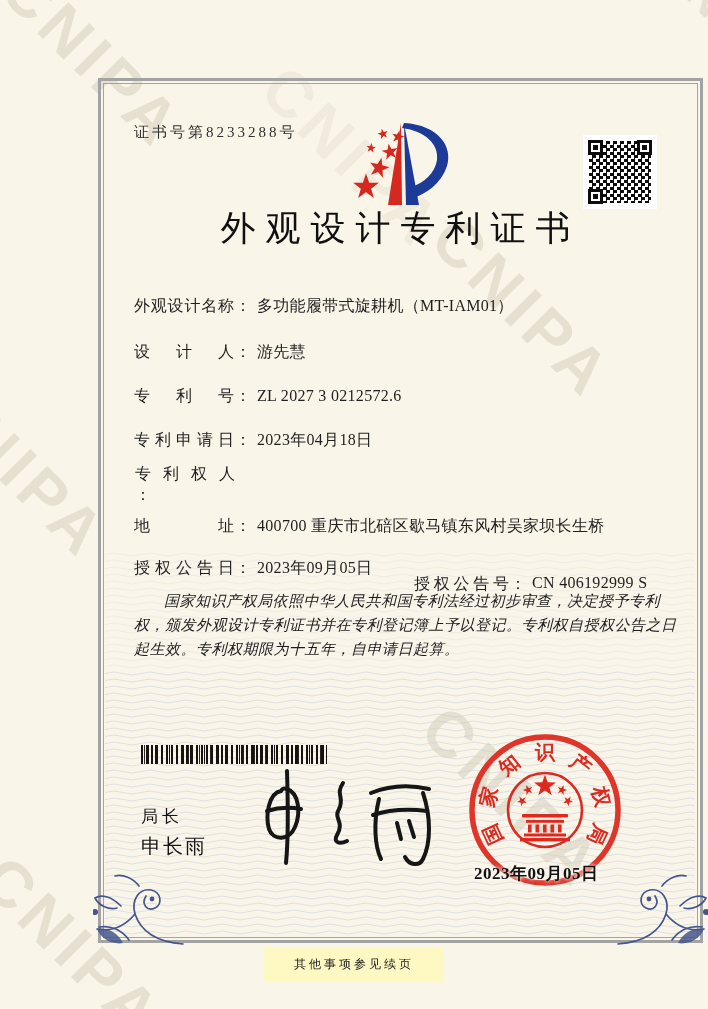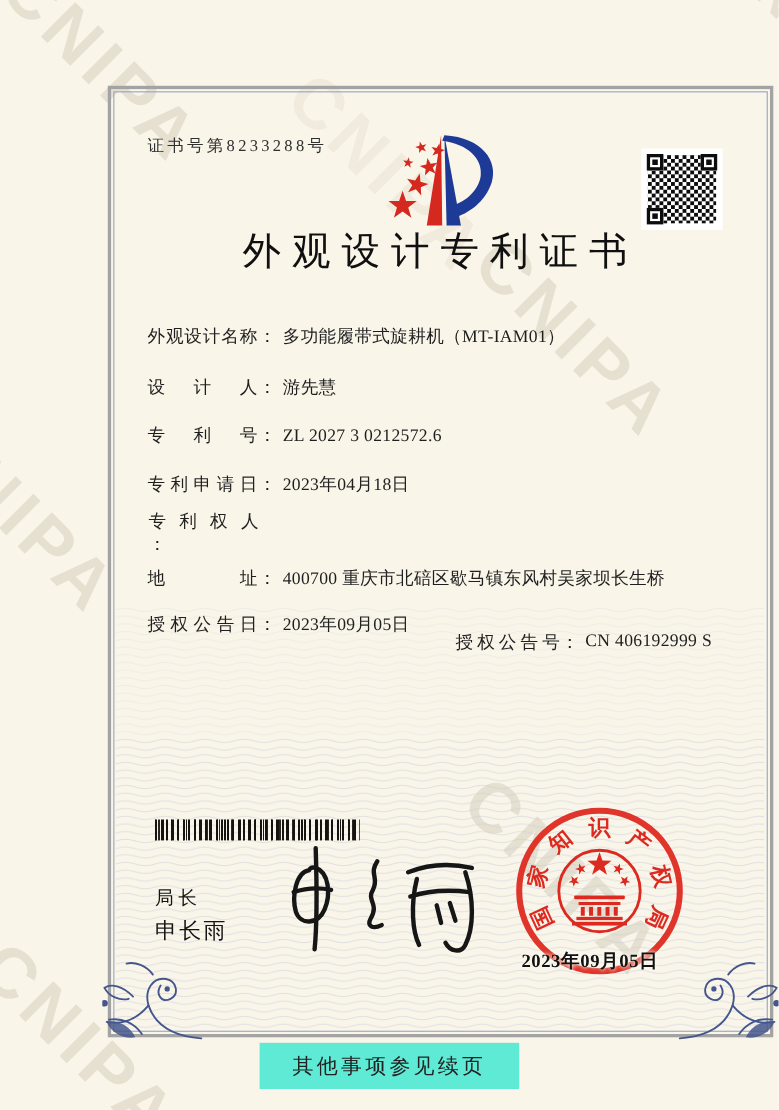--- a/index.html
+++ b/index.html
@@ -55,21 +55,21 @@
   .signature{position:absolute;left:150px;top:682px;}
   
   .page-label{position:absolute;left:0;top:838px;width:100%;text-align:center;
               font-size:13px;color:#2c2c2c;letter-spacing:1px;}
   
   .seal{position:absolute;left:465px;top:730px;}
   .seal-date{position:absolute;left:474px;top:862px;width:160px;font-size:17px;font-weight:bold;
              color:#111;letter-spacing:0.5px;text-shadow:0 0 3px #fdf9ef,0 0 5px #fdf9ef;}
   
   .note-box{position:absolute;left:50%;top:948px;transform:translateX(-50%);
-            background:#5eead4;padding:8px 30px;font-size:19px;letter-spacing:3px;color:#222;}
+            background:#fef9c3;padding:8px 30px;font-size:12px;letter-spacing:3px;color:#222;}
 </style>
 </head>
 <body>
 
 <div class="page">
 
   <div class="wm" style="left:-20px;top:20px;">CNIPA</div>
   <div class="wm" style="left:240px;top:120px;opacity:.5;">CNIPA</div>
   <div class="wm" style="left:410px;top:270px;">CNIPA</div>
   <div class="wm" style="left:-95px;top:430px;">CNIPA</div>
@@ -178,20 +178,21 @@
         <span class="f-colon">：</span>
         <span class="f-value">2023年09月05日</span>
       <span class="pair2">
         <span class="f-label">授权公告号</span>
           <span class="f-colon">：</span>
           <span class="f-value">CN 406192999 S</span>
       </span>
     </div>
 
     <div class="paras">
+      <p>国家知识产权局依照中华人民共和国专利法经过初步审查，决定授予专利权，颁发外观设计专利证书并在专利登记簿上予以登记。专利权自授权公告之日起生效。专利权期限为十五年，自申请日起算。</p>
     </div>
 
     <div class="barcode"></div>
 
     <div class="signer-title">局长</div>
     <div class="signer-name">申长雨</div>
 
     <svg class="signature" width="190" height="105" viewBox="0 0 190 105">
       <g fill="none" stroke="#161616" stroke-width="4" stroke-linecap="round">
         <path d="M30,28 C18,30 14,52 18,66 C22,78 38,78 44,64 C50,50 48,30 36,26 C33,25 31,26 30,28"></path>

